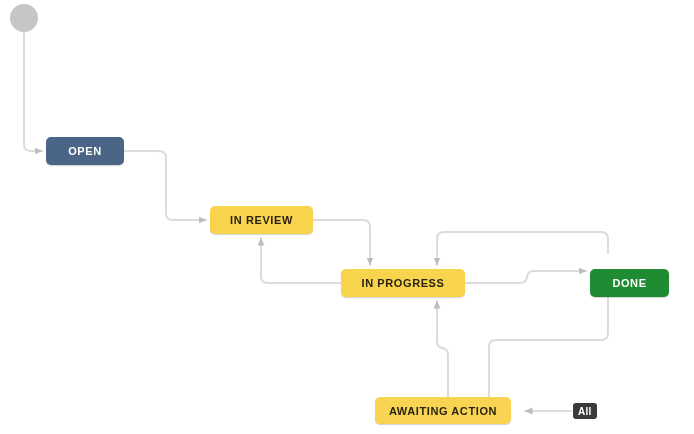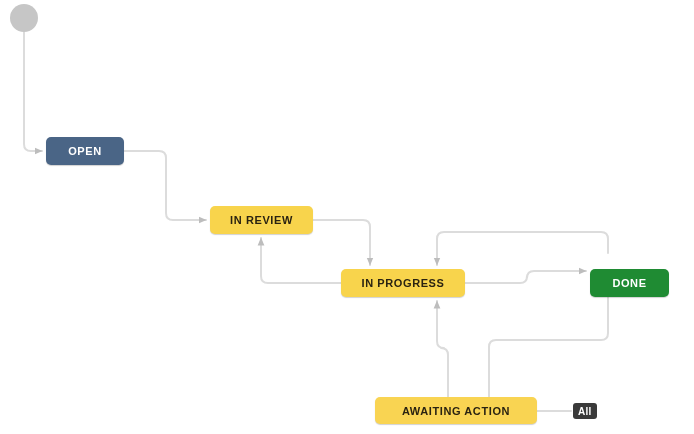--- a/index.html
+++ b/index.html
@@ -49,21 +49,21 @@
     color: #2a2311;
     font-size: 11px;
   }
   .node-progress {
     left: 341px; top: 269px; width: 124px; height: 28px;
     background: #f8d44c;
     color: #2a2311;
     font-size: 11px;
   }
   .node-awaiting {
-    left: 375px; top: 397px; width: 162px; height: 27px;
+    left: 375px; top: 397px; width: 136px; height: 27px;
     background: #f9d452;
     color: #2a2311;
     font-size: 11px;
   }
   .node-done {
     left: 590px; top: 257px; width: 79px; height: 28px;
     background: #1f8b33;
     color: #ffffff;
     font-size: 11px;
     margin-top: 12px;

